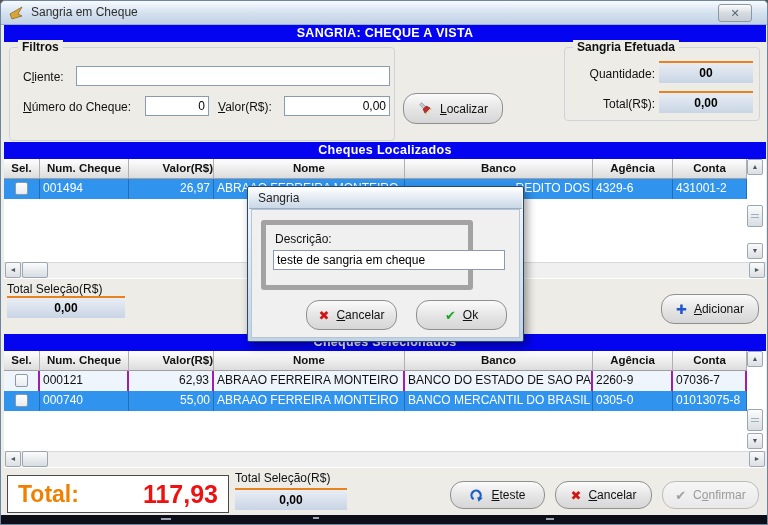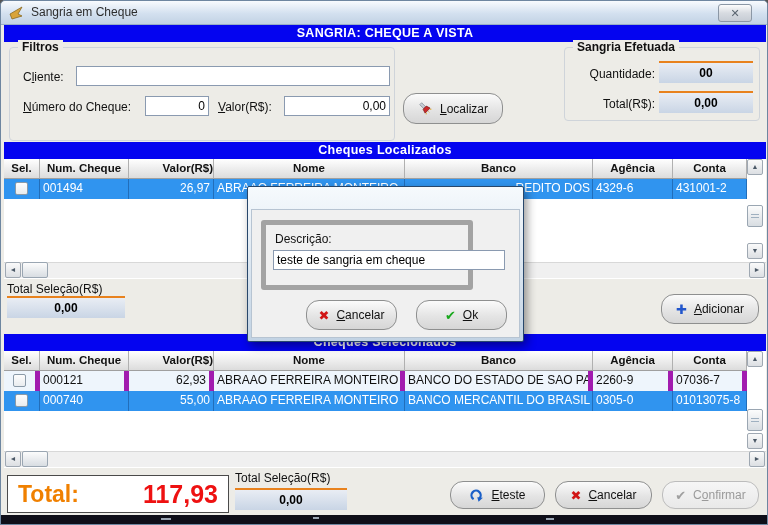--- a/index.html
+++ b/index.html
@@ -44,21 +44,21 @@
   .icon-green{color:#18a81c;font-size:13px;}
   .icon-gray{color:#9f9f9f;font-size:13px;}
   .icon-blueplus{color:#2256cc;font-size:13px;}
   
   .twrap{position:absolute;left:3px;width:762px;background:#fff;overflow:hidden;}
   .thead{position:absolute;left:0;top:0;height:20px;display:flex;width:743px;}
   .th{background:linear-gradient(#ffffff,#dcdcdc);border-right:1px solid #b0b0b0;
     border-bottom:1px solid #9f9f9f;font-weight:bold;font-size:11.5px;text-align:center;
     line-height:19px;overflow:hidden;white-space:nowrap;}
   .trow{position:absolute;left:0;height:20px;display:flex;width:743px;}
-  .td{border-right:5px solid #a21caf;font-size:12px;line-height:19px;white-space:nowrap;
+  .td{border-right:2px solid #a21caf;font-size:12px;line-height:19px;white-space:nowrap;
     overflow:hidden;padding:0 3px;}
   .sel-row{background:#3094ef;color:#fff;}
   .sel-row .td{border-right:1px solid rgba(10,40,90,.35);}
   .alt-row{background:#eef5fc;}
   .c-sel{width:36px;padding:0;}
   .c-num{width:89px;}
   .c-val{width:85px;text-align:right;}
   .c-nome{width:191px;}
   .c-banco{width:188px;}
   .c-ag{width:80px;}
@@ -253,20 +253,21 @@
     <span><span>C</span><span class="u">o</span><span>nfirmar</span></span>
   </div>
 
   <div class="dark-strip">
     <div class="speck" style="left:160px;top:3px;width:10px;"></div>
     <div class="speck" style="left:312px;top:2px;width:6px;"></div>
     <div class="speck" style="left:545px;top:3px;width:8px;"></div>
   </div>
 
   <div class="modal">
+    <div class="modal-title">Sangria</div>
     <div class="modal-body">
       <div class="modal-grp">
         <span class="lbl" style="left:9px;top:7px;">Descrição:</span>
         <input class="txt" style="left: 7px; top: 25px; width: 232px;" value="teste de sangria em cheque">
       </div>
       <div class="btn modal-btn" style="left:54px;top:90px;">
         <span class="bicon icon-red">✖</span>
         <span><span></span><span class="u">C</span><span>ancelar</span></span>
       </div>
       <div class="btn modal-btn" style="left:164px;top:90px;">

